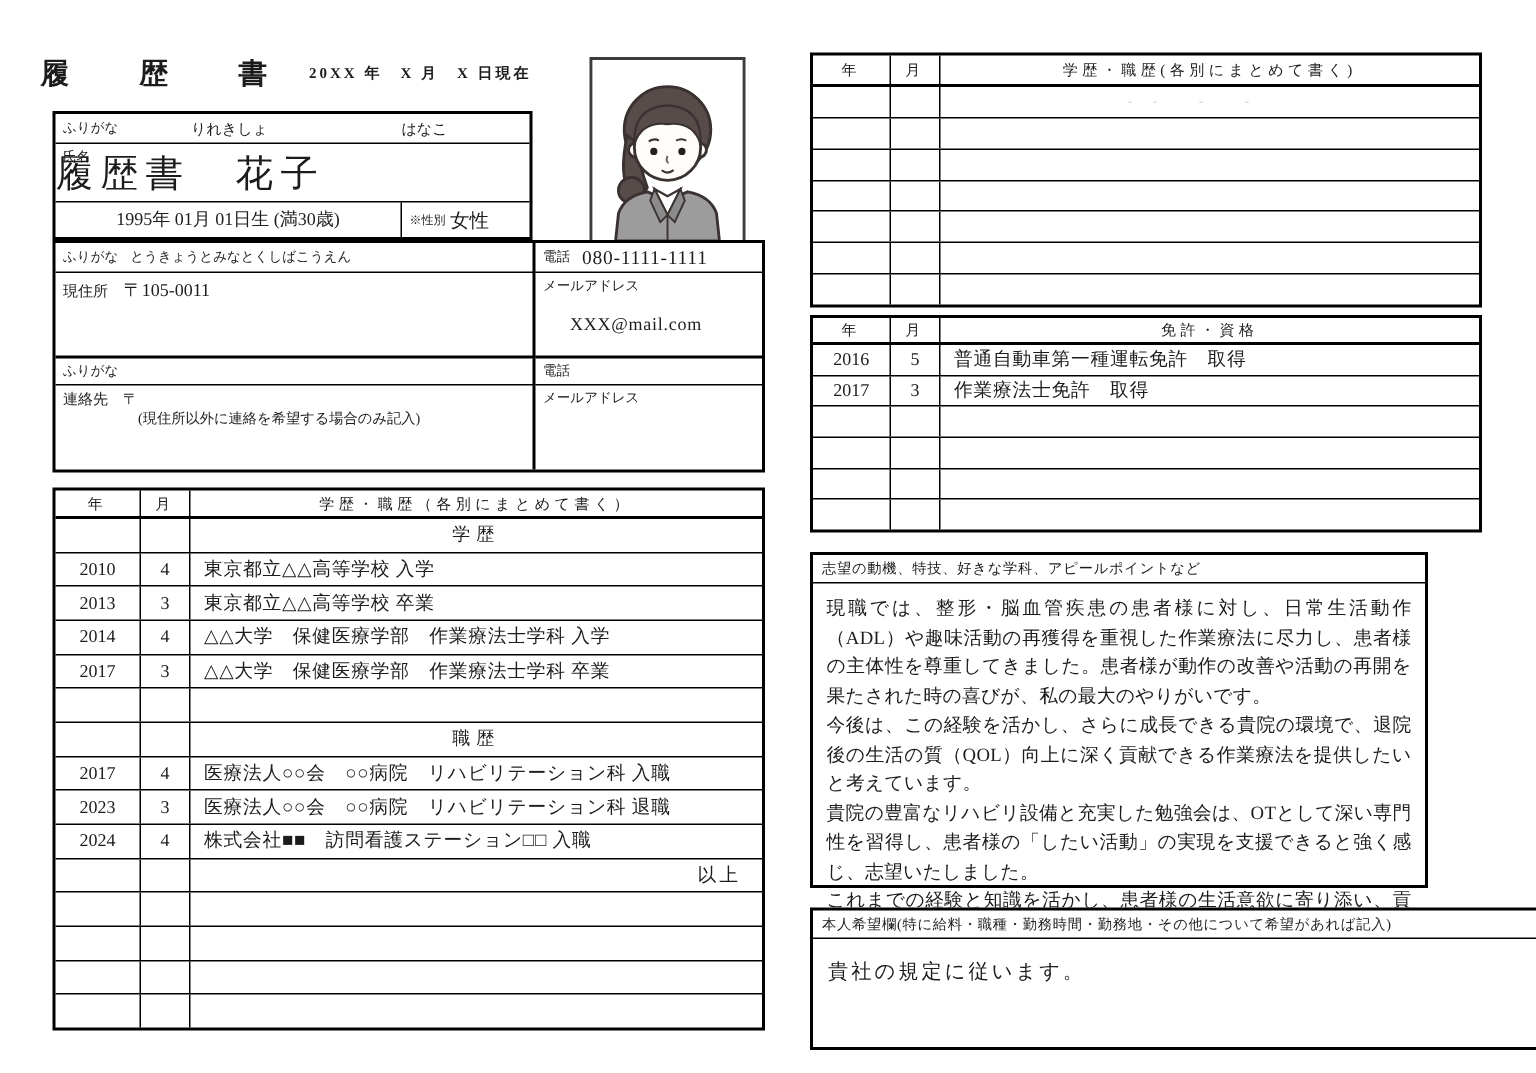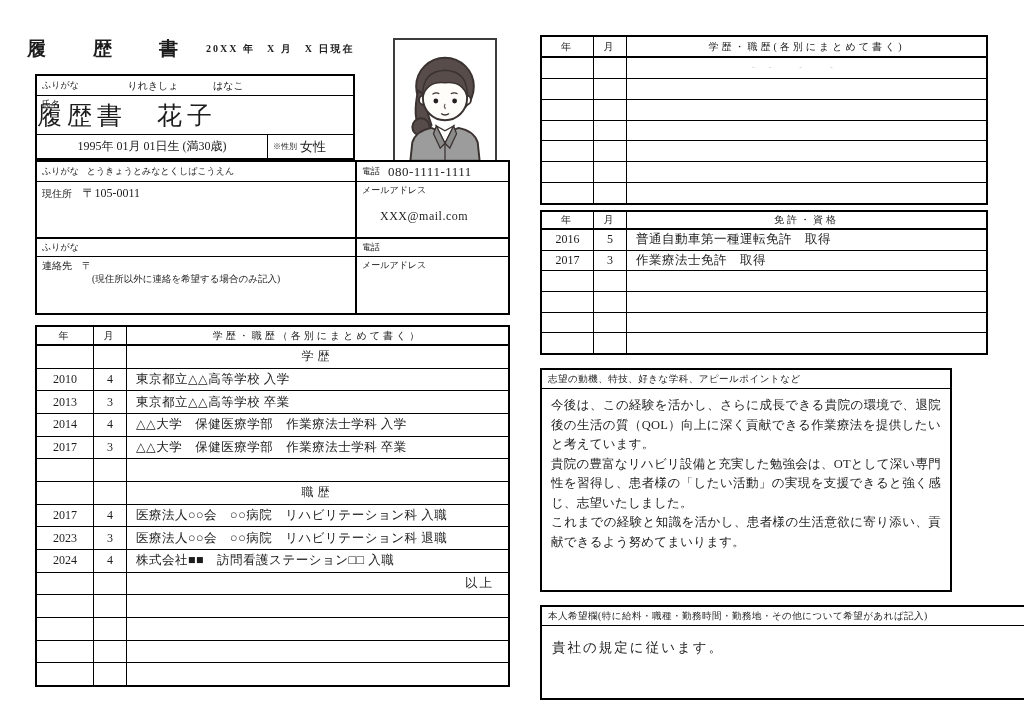--- a/index.html
+++ b/index.html
@@ -14,21 +14,21 @@
   
   .title-row { left:27px; top:36px; display:flex; align-items:center; }
   .doc-title { font-size:19px; font-weight:bold; letter-spacing:14px; }
   .doc-date { font-size:10px; margin-left:14px; letter-spacing:2px; font-weight:bold; }
 
   
   .name-box { left:35px; top:74px; width:320px; height:86px; border:2.5px solid #000; display:flex; flex-direction:column; background:#fff; }
   .nb-furigana { height:20px; border-bottom:1px solid #000; display:flex; align-items:center; font-size:9px; }
   .nb-furigana .lbl { width:56px; padding-left:5px; }
   .nb-furigana .sei { width:120px; text-align:center; font-size:10px; }
-  .nb-furigana .mei { flex:1; font-size:10px; }
+  .nb-furigana .mei { flex:1; text-align:center; font-size:10px; }
   .nb-name { flex:1; position:relative; display:flex; align-items:center; justify-content:flex-start; gap:30px; }
   .nb-name .lbl { position:absolute; top:2px; left:5px; font-size:9px; }
   .nb-name .big { font-size:25px; letter-spacing:5px; }
   .nb-birth { height:24px; border-top:1px solid #000; display:flex; }
   .nb-birth .bcell { width:230px; text-align:center; font-size:12px; line-height:22px; }
   .nb-birth .gcell { flex:1; border-left:1px solid #000; display:flex; align-items:center; }
   .nb-birth .glbl { font-size:8px; padding:0 3px 0 5px; }
   .nb-birth .gval { font-size:13px; }
 
   
@@ -342,20 +342,21 @@
     <div class="trow">
       <div class="cell cy"></div>
       <div class="cell cm"></div>
       <div class="cell cc"></div>
     </div>
   </div>
 
 <div class="abs label-box motivation-box">
   <div class="box-label">志望の動機、特技、好きな学科、アピールポイントなど</div>
   <div class="motivation-body">
+      <p>現職では、整形・脳血管疾患の患者様に対し、日常生活動作（ADL）や趣味活動の再獲得を重視した作業療法に尽力し、患者様の主体性を尊重してきました。患者様が動作の改善や活動の再開を果たされた時の喜びが、私の最大のやりがいです。</p>
       <p>今後は、この経験を活かし、さらに成長できる貴院の環境で、退院後の生活の質（QOL）向上に深く貢献できる作業療法を提供したいと考えています。</p>
       <p>貴院の豊富なリハビリ設備と充実した勉強会は、OTとして深い専門性を習得し、患者様の「したい活動」の実現を支援できると強く感じ、志望いたしました。</p>
       <p>これまでの経験と知識を活かし、患者様の生活意欲に寄り添い、貢献できるよう努めてまいります。</p>
     </div>
 </div>
 
 <div class="abs label-box wish-box">
   <div class="box-label">本人希望欄(特に給料・職種・勤務時間・勤務地・その他について希望があれば記入)</div>
   <div class="wish-body">貴社の規定に従います。</div>
 </div>

